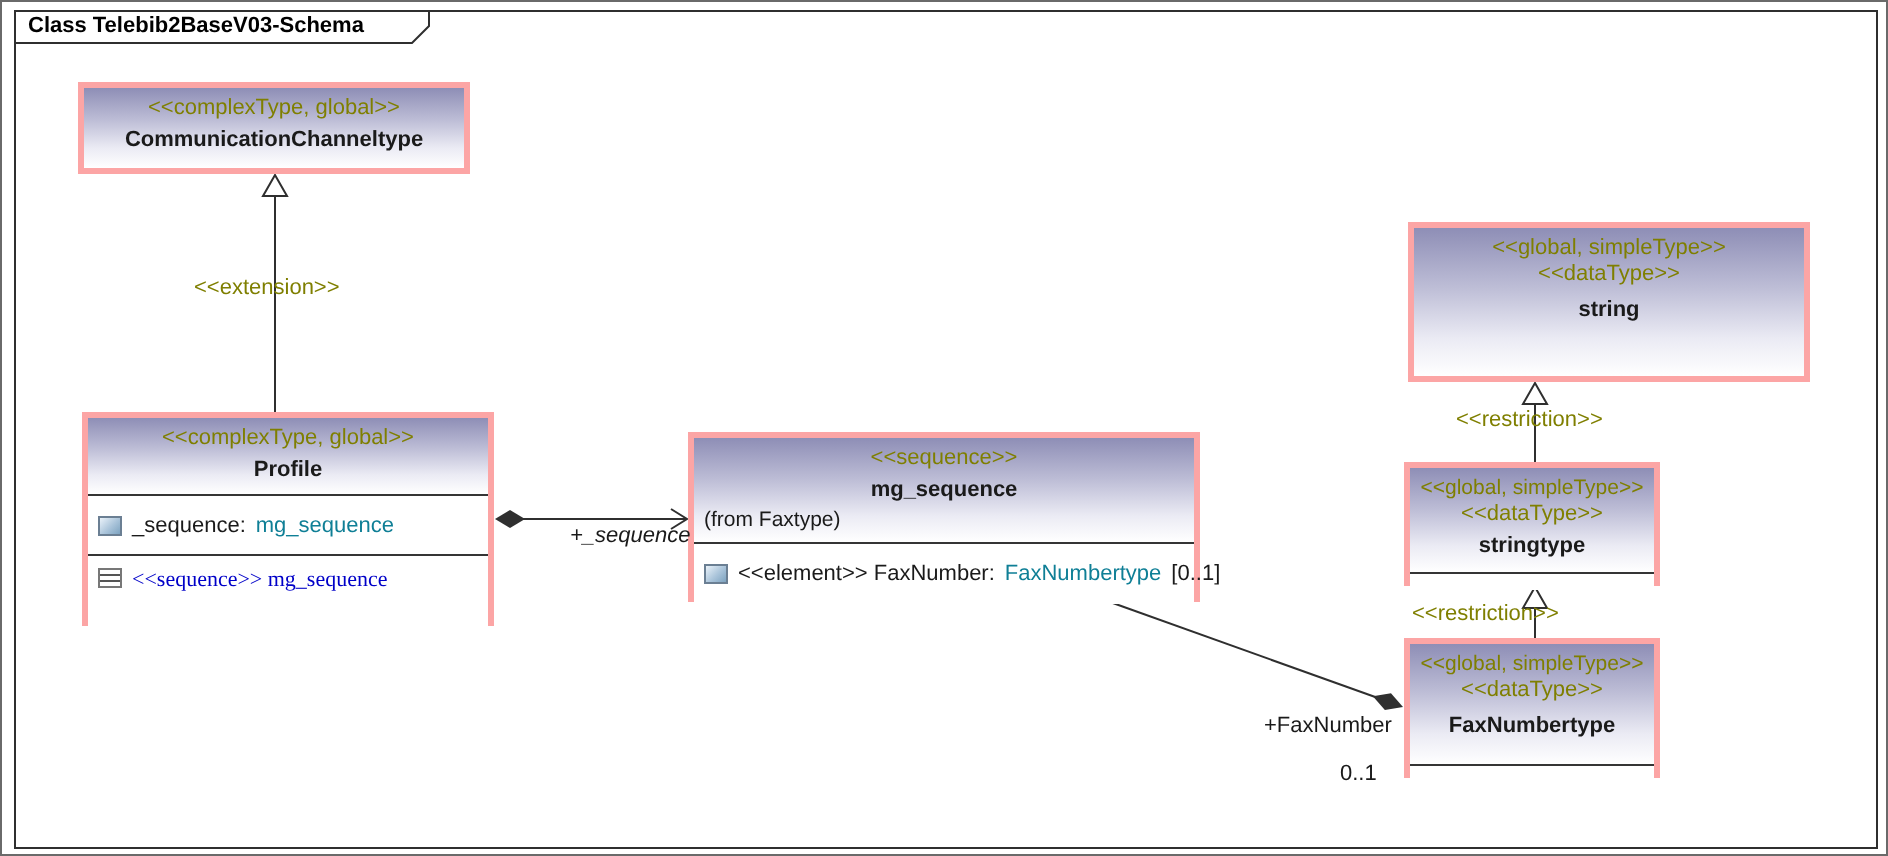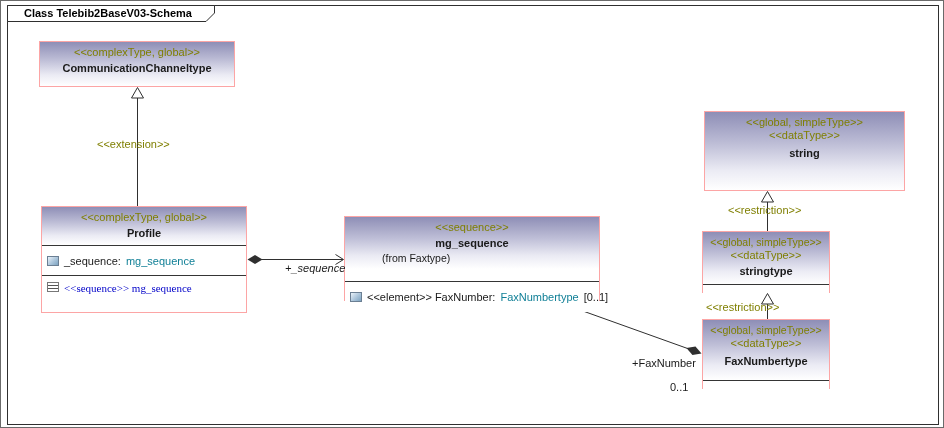--- a/index.html
+++ b/index.html
@@ -1,25 +1,25 @@
 <!DOCTYPE html>
 <html><head>
 <meta charset="utf-8">
 <style>
   * { box-sizing: border-box; margin: 0; padding: 0; }
   body { margin: 0; background: #fff; font-family: "Liberation Sans", "DejaVu Sans", sans-serif; }
   .screen { position: relative; width: 944px; height: 428px; background: #ffffff; border: 1px solid #6a6a6a; overflow: hidden; }
   .edges { position: absolute; left: 0; top: 0; width: 944px; height: 428px; z-index: 1; }
-  .uml-box { position: absolute; z-index: 2; border: 1px solid #fca5a5; background: #fff; font-size: 11px; color: #1a1a1a; }
+  .uml-box { position: absolute; z-index: 2; border: 3px solid #fca5a5; background: #fff; font-size: 11px; color: #1a1a1a; }
   .hdr { text-align: center; padding-top: 4px; overflow: hidden; }
   .grad { background: linear-gradient(180deg, #8e8eb6 0%, #bdbdd6 40%, #ebebf4 75%, #ffffff 100%); }
   .stereo { color: #7f7f00; line-height: 13px; white-space: nowrap; }
   .cname { font-weight: bold; line-height: 14px; margin-top: 2px; white-space: nowrap; }
   .fromline { line-height: 13px; font-size: 10.5px; margin-top: 2px; white-space: nowrap; }
-  .fromline.left { text-align: left; padding-left: 5px; margin-left: 32px; }
+  .fromline.left { text-align: left; padding-left: 5px; }
   .compartment { border-top: 1px solid #353535; display: flex; align-items: center; gap: 5px; padding: 0 5px; background: #fff; white-space: nowrap; }
   .compartment.empty { height: 9px; }
   .teal { color: #0f7f96; }
   .blue { color: #0000c8; }
   .attr-icon { display: inline-block; width: 12px; height: 10px; border: 1px solid #6b7f93; flex: 0 0 auto;
                background: linear-gradient(135deg, #eaf2f9 0%, #aac4da 55%, #7da3c0 100%); }
   .seq-icon { display: inline-block; width: 12px; height: 10px; border: 1px solid #777; flex: 0 0 auto;
               background: linear-gradient(180deg, #fff 0 2px, #555 2px 3px, #fff 3px 5px, #555 5px 6px, #fff 6px 8px, #555 8px 9px, #fff 9px); }
   .label { position: absolute; z-index: 3; font-size: 11px; white-space: nowrap; color: #1a1a1a; }
   .label.olive { color: #7f7f00; }
@@ -51,21 +51,21 @@
     <g shape-rendering="auto">
       <line x1="766.5" y1="230" x2="766.5" y2="201" stroke="#2f2f2f"></line>
       <polygon points="766.5,190.5 760.5,201 772.5,201" fill="#ffffff" stroke="#2f2f2f"></polygon>
     </g>
     <g shape-rendering="auto">
       <line x1="766.5" y1="318" x2="766.5" y2="303" stroke="#2f2f2f"></line>
       <polygon points="766.5,292.5 760.5,303 772.5,303" fill="#ffffff" stroke="#2f2f2f"></polygon>
     </g>
   </svg>
 
-  <span class="label title" style="left:23px;top:6px;">Class Telebib2BaseV03-Schema</span>
+  <span class="label title" style="left:13px;top:6px;">Class Telebib2BaseV03-Schema</span>
 
   <div class="uml-box" style="left:38px;top:40px;width:196px;height:46px;">
     <div class="hdr grad" style="height:100%;">
       <div class="stereo">&lt;&lt;complexType, global&gt;&gt;</div>
       <div class="cname">CommunicationChanneltype</div>
     </div>
   </div>
 
   <div class="uml-box" style="left:40px;top:205px;width:206px;height:107px;">
     <div class="hdr grad" style="height:38px;">
@@ -82,21 +82,21 @@
       <span class="blue">&lt;&lt;sequence&gt;&gt; mg_sequence</span>
     </div>
   </div>
 
   <div class="uml-box" style="left:343px;top:215px;width:256px;height:85px;">
     <div class="hdr grad" style="height:52px;">
       <div class="stereo">&lt;&lt;sequence&gt;&gt;</div>
       <div class="cname">mg_sequence</div>
       <div class="fromline left">(from Faxtype)</div>
     </div>
-    <div class="compartment" style="height:31px;margin-top:12px;">
+    <div class="compartment" style="height:31px;">
       <span class="attr-icon"></span>
       <span>&lt;&lt;element&gt;&gt; FaxNumber:</span>
         <span class="teal">FaxNumbertype</span>
         <span>[0..1]</span>
     </div>
   </div>
 
   <div class="uml-box" style="left:703px;top:110px;width:201px;height:80px;">
     <div class="hdr grad" style="height:100%;">
       <div class="stereo">&lt;&lt;global, simpleType&gt;&gt;</div>

